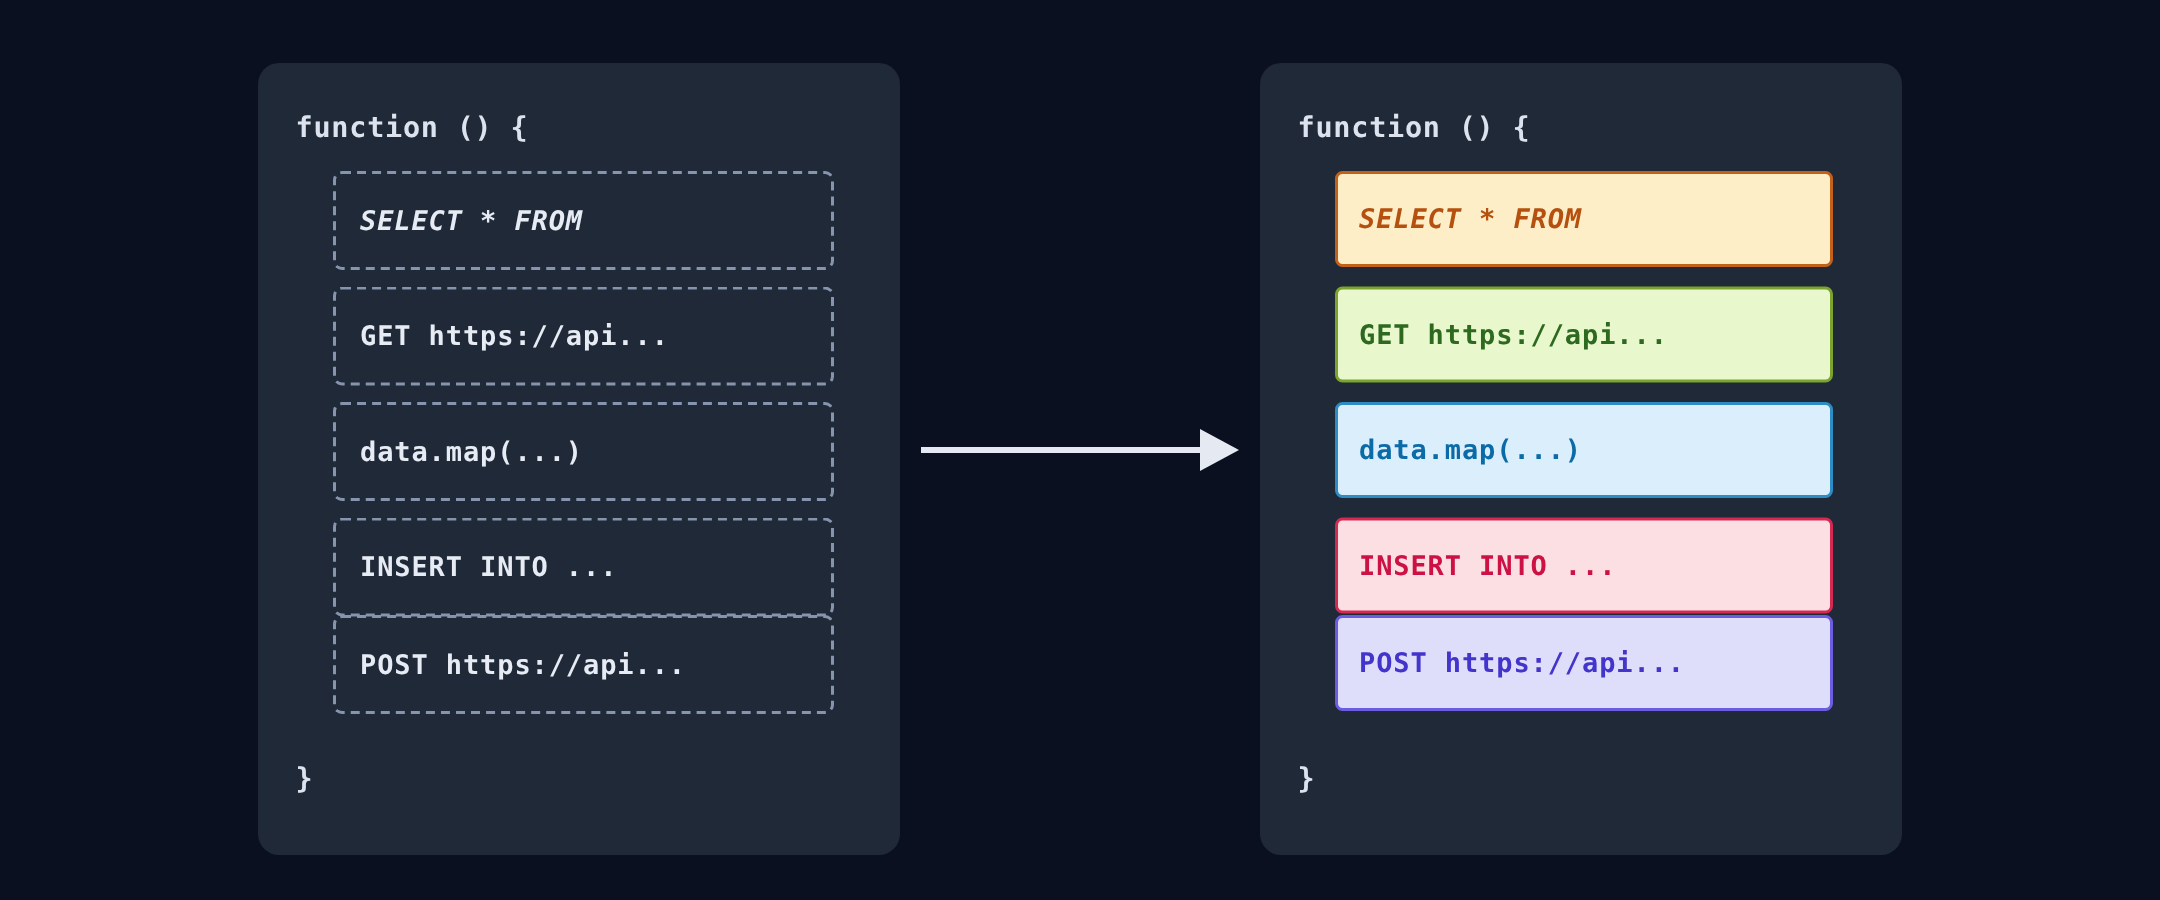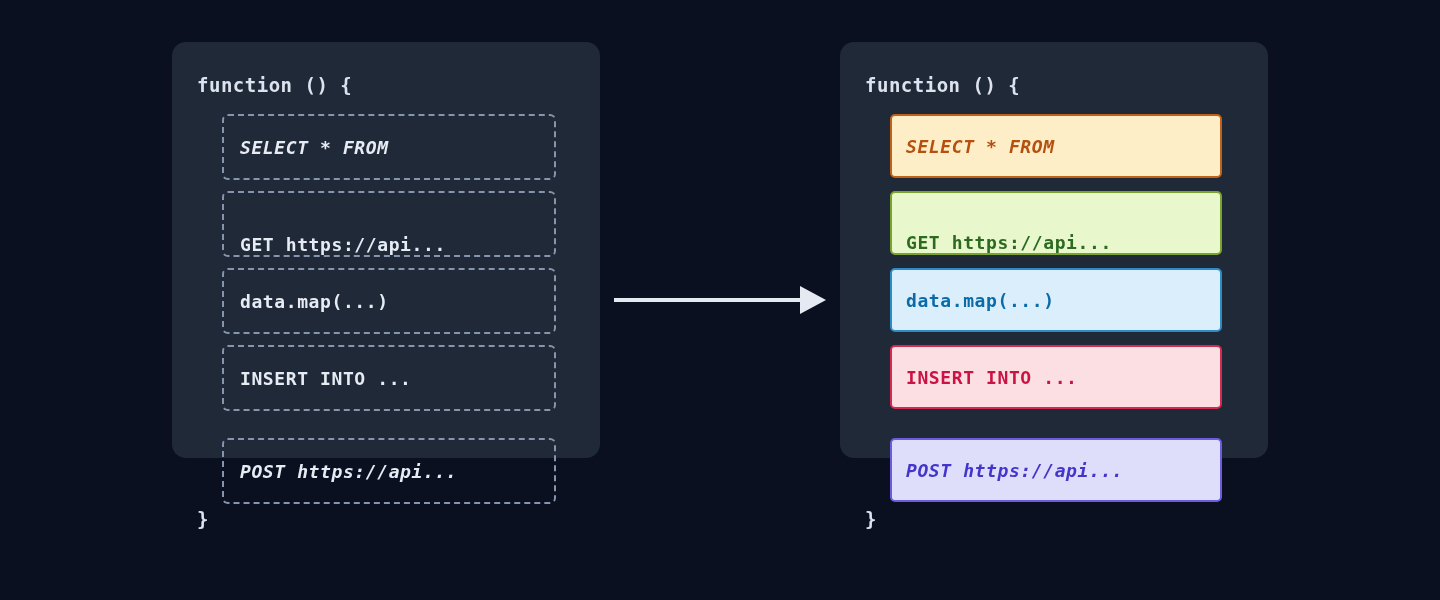--- a/index.html
+++ b/index.html
@@ -21,21 +21,21 @@
     position: absolute;
     inset: 0;
     background: #0b1020;
   }
 
   
   .panel {
     position: absolute;
     top: 42px;
     width: 428px;
-    height: 416px;
+    height: 528px;
     background: #1f2937;
     border-radius: 14px;
     box-sizing: border-box;
     padding: 13px;
   }
   #panel-before { left: 172px; }
   #panel-after  { left: 840px; }
 
   .code-line {
     position: absolute;
@@ -94,24 +94,24 @@
   }
   .stmt-hl .stmt-text {
     font-size: 18px;
     font-weight: 700;
     letter-spacing: 0.6px;
     white-space: pre;
   }
 
   
   .row0 { top: 0px; font-style: italic; }
-  .row1 { top: 77px; align-items: flex-end; }
+  .row1 { top: 77px; }
   .row2 { top: 154px; }
   .row3 { top: 231px; }
-  .row4 { top: 324px; font-style: italic; }
+  .row4 { top: 296px; }
 
   
   #arrow {
     position: absolute;
     left: 612px;
     top: 284px;
     width: 216px;
     height: 32px;
   }
 </style>

